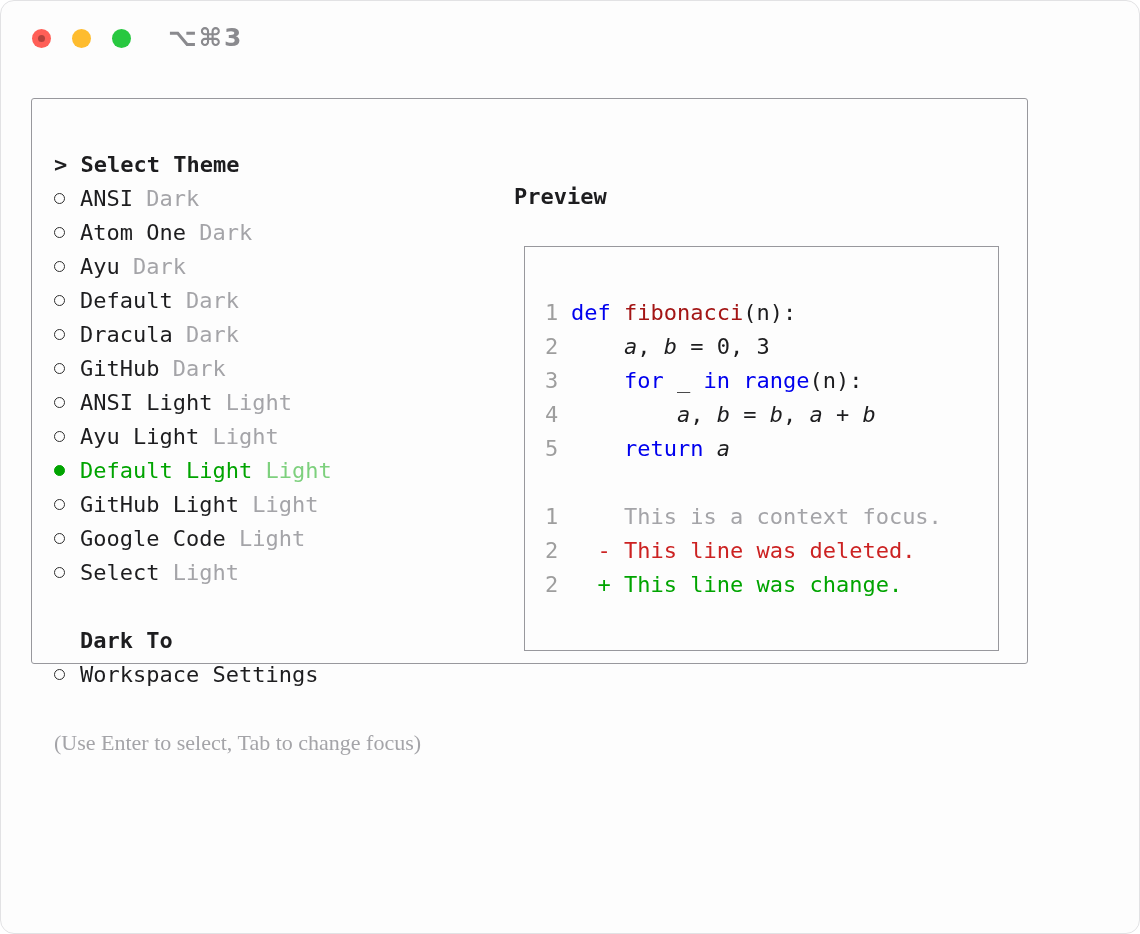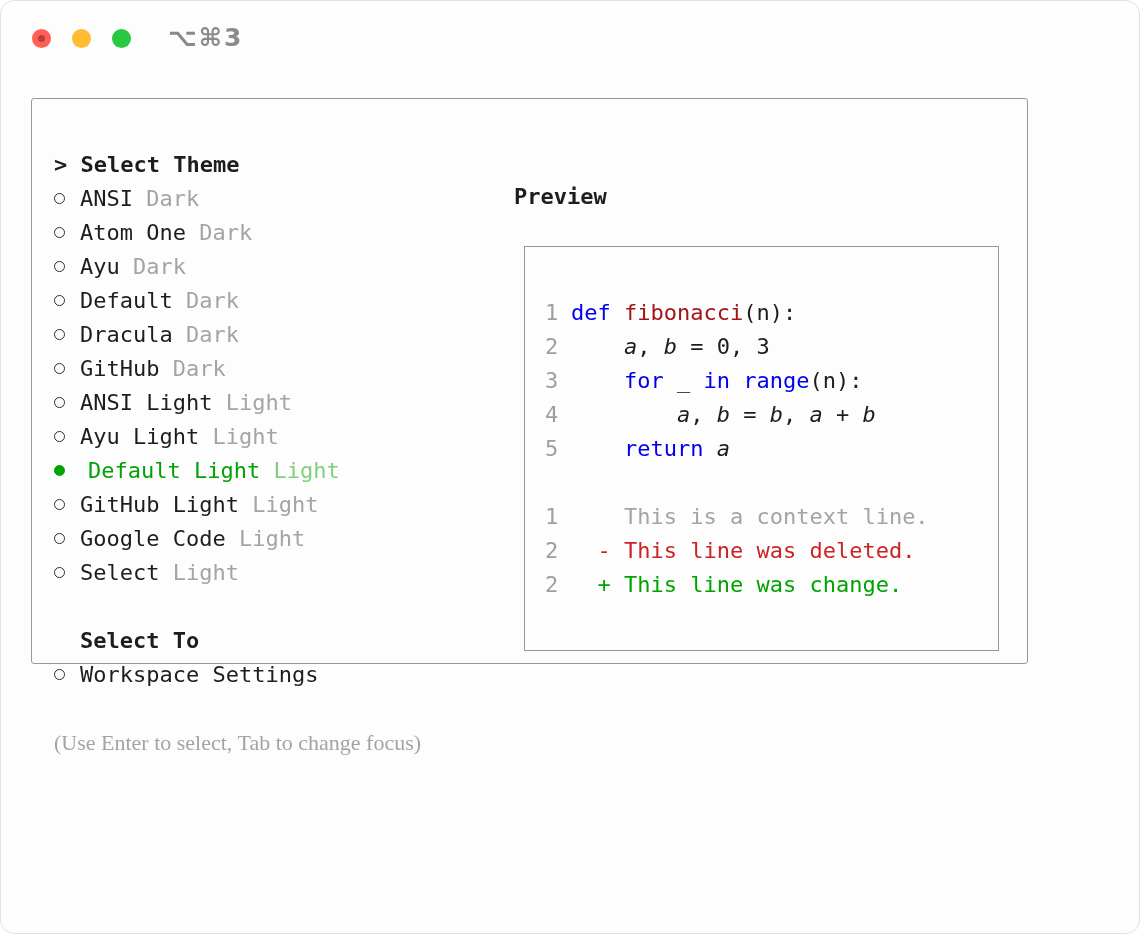--- a/index.html
+++ b/index.html
@@ -46,21 +46,21 @@
   }
   .sec-header { font-weight: bold; white-space: pre; height: 34px; }
   .row { height: 34px; white-space: pre; cursor: default; }
   .bullet-wrap { display: inline-block; width: 26px; }
   .bullet {
     display: inline-block; width: 11px; height: 11px; border-radius: 50%;
     border: 1.5px solid #2e2e2e; vertical-align: middle; position: relative; top: -2px;
   }
   .bullet.on { background: var(--green); border-color: var(--green); }
   .suffix { color: var(--muted); }
-  .row.selected .lab { color: var(--green); margin-left: 8px; }
+  .row.selected .lab { color: var(--green); }
   .row.selected .suffix { color: var(--green); opacity: 0.5; }
   .spacer { height: 34px; }
   .apply-title { font-weight: bold; padding-left: 26px; height: 34px; }
   .hint { color: var(--muted); white-space: normal; font-family: Liberation Serif, serif; }
 
   
   .preview-title {
     position: absolute; left: 482px; top: 49px;
     font-size: 22px; line-height: 34px; font-weight: bold; margin-top: 32px;
   }
@@ -110,41 +110,41 @@
           <div class="row"><span class="bullet-wrap"><span class="bullet"></span></span><span class="lab">ANSI Light</span><span class="suffix">&nbsp;Light</span></div>
           <div class="row"><span class="bullet-wrap"><span class="bullet"></span></span><span class="lab">Ayu Light</span><span class="suffix">&nbsp;Light</span></div>
           <div class="row selected"><span class="bullet-wrap"><span class="bullet on"></span></span><span class="lab">Default Light</span><span class="suffix">&nbsp;Light</span></div>
           <div class="row"><span class="bullet-wrap"><span class="bullet"></span></span><span class="lab">GitHub Light</span><span class="suffix">&nbsp;Light</span></div>
           <div class="row"><span class="bullet-wrap"><span class="bullet"></span></span><span class="lab">Google Code</span><span class="suffix">&nbsp;Light</span></div>
           <div class="row"><span class="bullet-wrap"><span class="bullet"></span></span><span class="lab">Select</span><span class="suffix">&nbsp;Light</span></div>
         </div>
 
       <div class="spacer"></div>
 
-      <div class="apply-title">Select To</div>
+      <div class="apply-title">Dark To</div>
 
       <div id="apply-list">
           <div class="row"><span class="bullet-wrap"><span class="bullet"></span></span><span class="lab">Workspace Settings</span></div>
         </div>
 
       <div class="spacer"></div>
 
       <div class="hint">(Use Enter to select, Tab to change focus)</div>
     </div>
 
     <div class="preview-title">Preview</div>
 
     <div class="preview-box">
       <div class="code" id="code-block">
           <div class="cl"><span class="ln">1</span><span class="ct"><span class="kw">def</span><span> </span><span class="fn">fibonacci</span><span>(n):</span></span></div>
           <div class="cl"><span class="ln">2</span><span class="ct"><span>    </span><span class="var">a</span><span>, </span><span class="var">b</span><span> = 0, 3</span></span></div>
           <div class="cl"><span class="ln">3</span><span class="ct"><span>    </span><span class="kw">for</span><span> _ </span><span class="kw">in</span><span> </span><span class="kw">range</span><span>(n):</span></span></div>
           <div class="cl"><span class="ln">4</span><span class="ct"><span>        </span><span class="var">a</span><span>, </span><span class="var">b</span><span> = </span><span class="var">b</span><span>, </span><span class="var">a</span><span> + </span><span class="var">b</span></span></div>
           <div class="cl"><span class="ln">5</span><span class="ct"><span>    </span><span class="kw">return</span><span> </span><span class="var">a</span></span></div>
           <div class="cl"><span class="ln"></span><span class="ct"></span></div>
-          <div class="cl"><span class="ln">1</span><span class="ct"><span class="ctx">    This is a context line.</span></span></div>
+          <div class="cl"><span class="ln">1</span><span class="ct"><span class="ctx">    This is a context focus.</span></span></div>
           <div class="cl"><span class="ln">2</span><span class="ct"><span class="del">  - This line was deleted.</span></span></div>
           <div class="cl"><span class="ln">2</span><span class="ct"><span class="add">  + This line was change.</span></span></div>
         </div>
     </div>
 
   </div>
 </div>
 
 </body></html>

